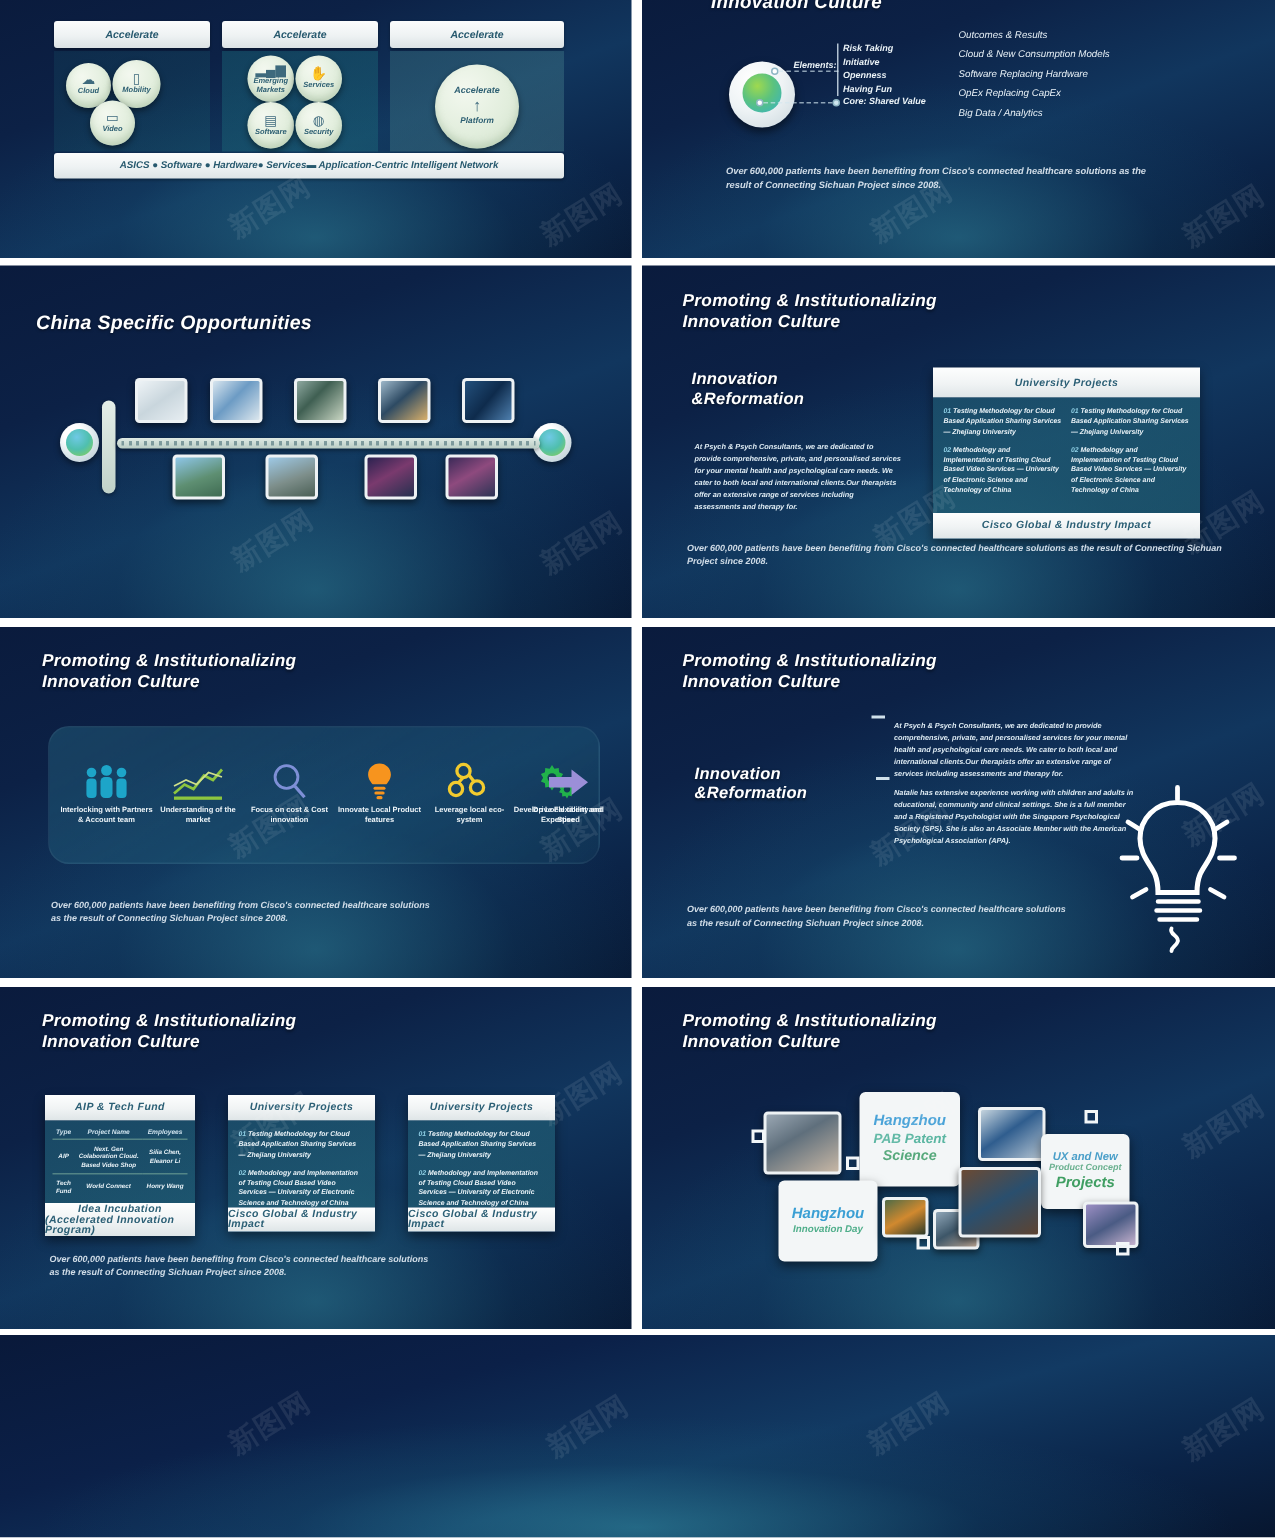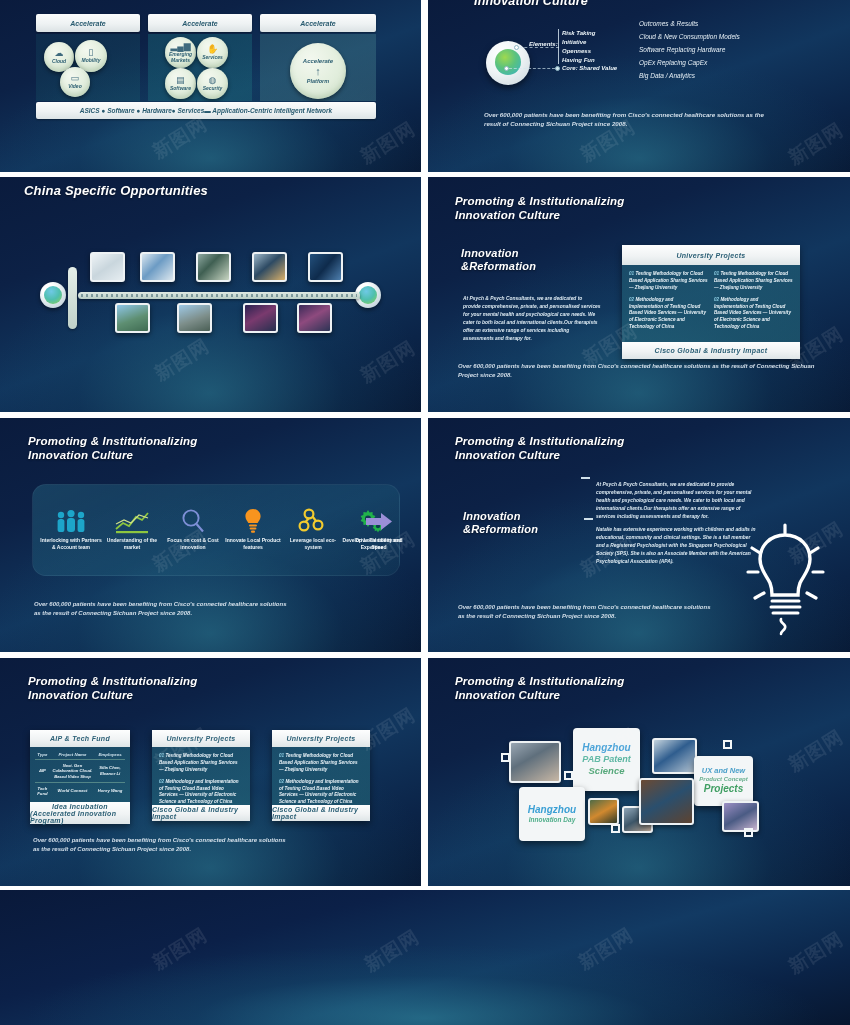--- a/index.html
+++ b/index.html
@@ -225,21 +225,21 @@
     <div class="rlist-item" style="left:211px;top:59px;">OpEx Replacing CapEx</div>
     <div class="rlist-item" style="left:211px;top:72px;">Big Data / Analytics</div>
 
     <div class="foot" style="left:56px;top:110px;width:280px;font-size:6.2px;">Over 600,000 patients have been benefiting from Cisco's connected healthcare solutions as the result of Connecting Sichuan Project since 2008.</div>
 
     <div class="wm" style="left:150px;top:128px;">新图网</div>
     <div class="wm" style="left:358px;top:131px;">新图网</div>
   </div>
 
   <div class="slide" style="left:0;top:177px;width:421px;height:235px;">
-    <div class="title" style="left:24px;top:6px;font-size:13px;">China Specific Opportunities</div>
+    <div class="title" style="left:24px;top:30px;font-size:13px;">China Specific Opportunities</div>
 
     <div class="tl-end" style="left:40px;top:105px;">
         <i></i>
       </div>
     <div class="tl-end" style="left:355px;top:105px;">
         <i></i>
       </div>
     <div class="tl-vcap" style="left:68px;top:90px;height:62px;"></div>
     <div class="tl-rail" style="left:78px;top:115px;width:282px;"></div>
 

